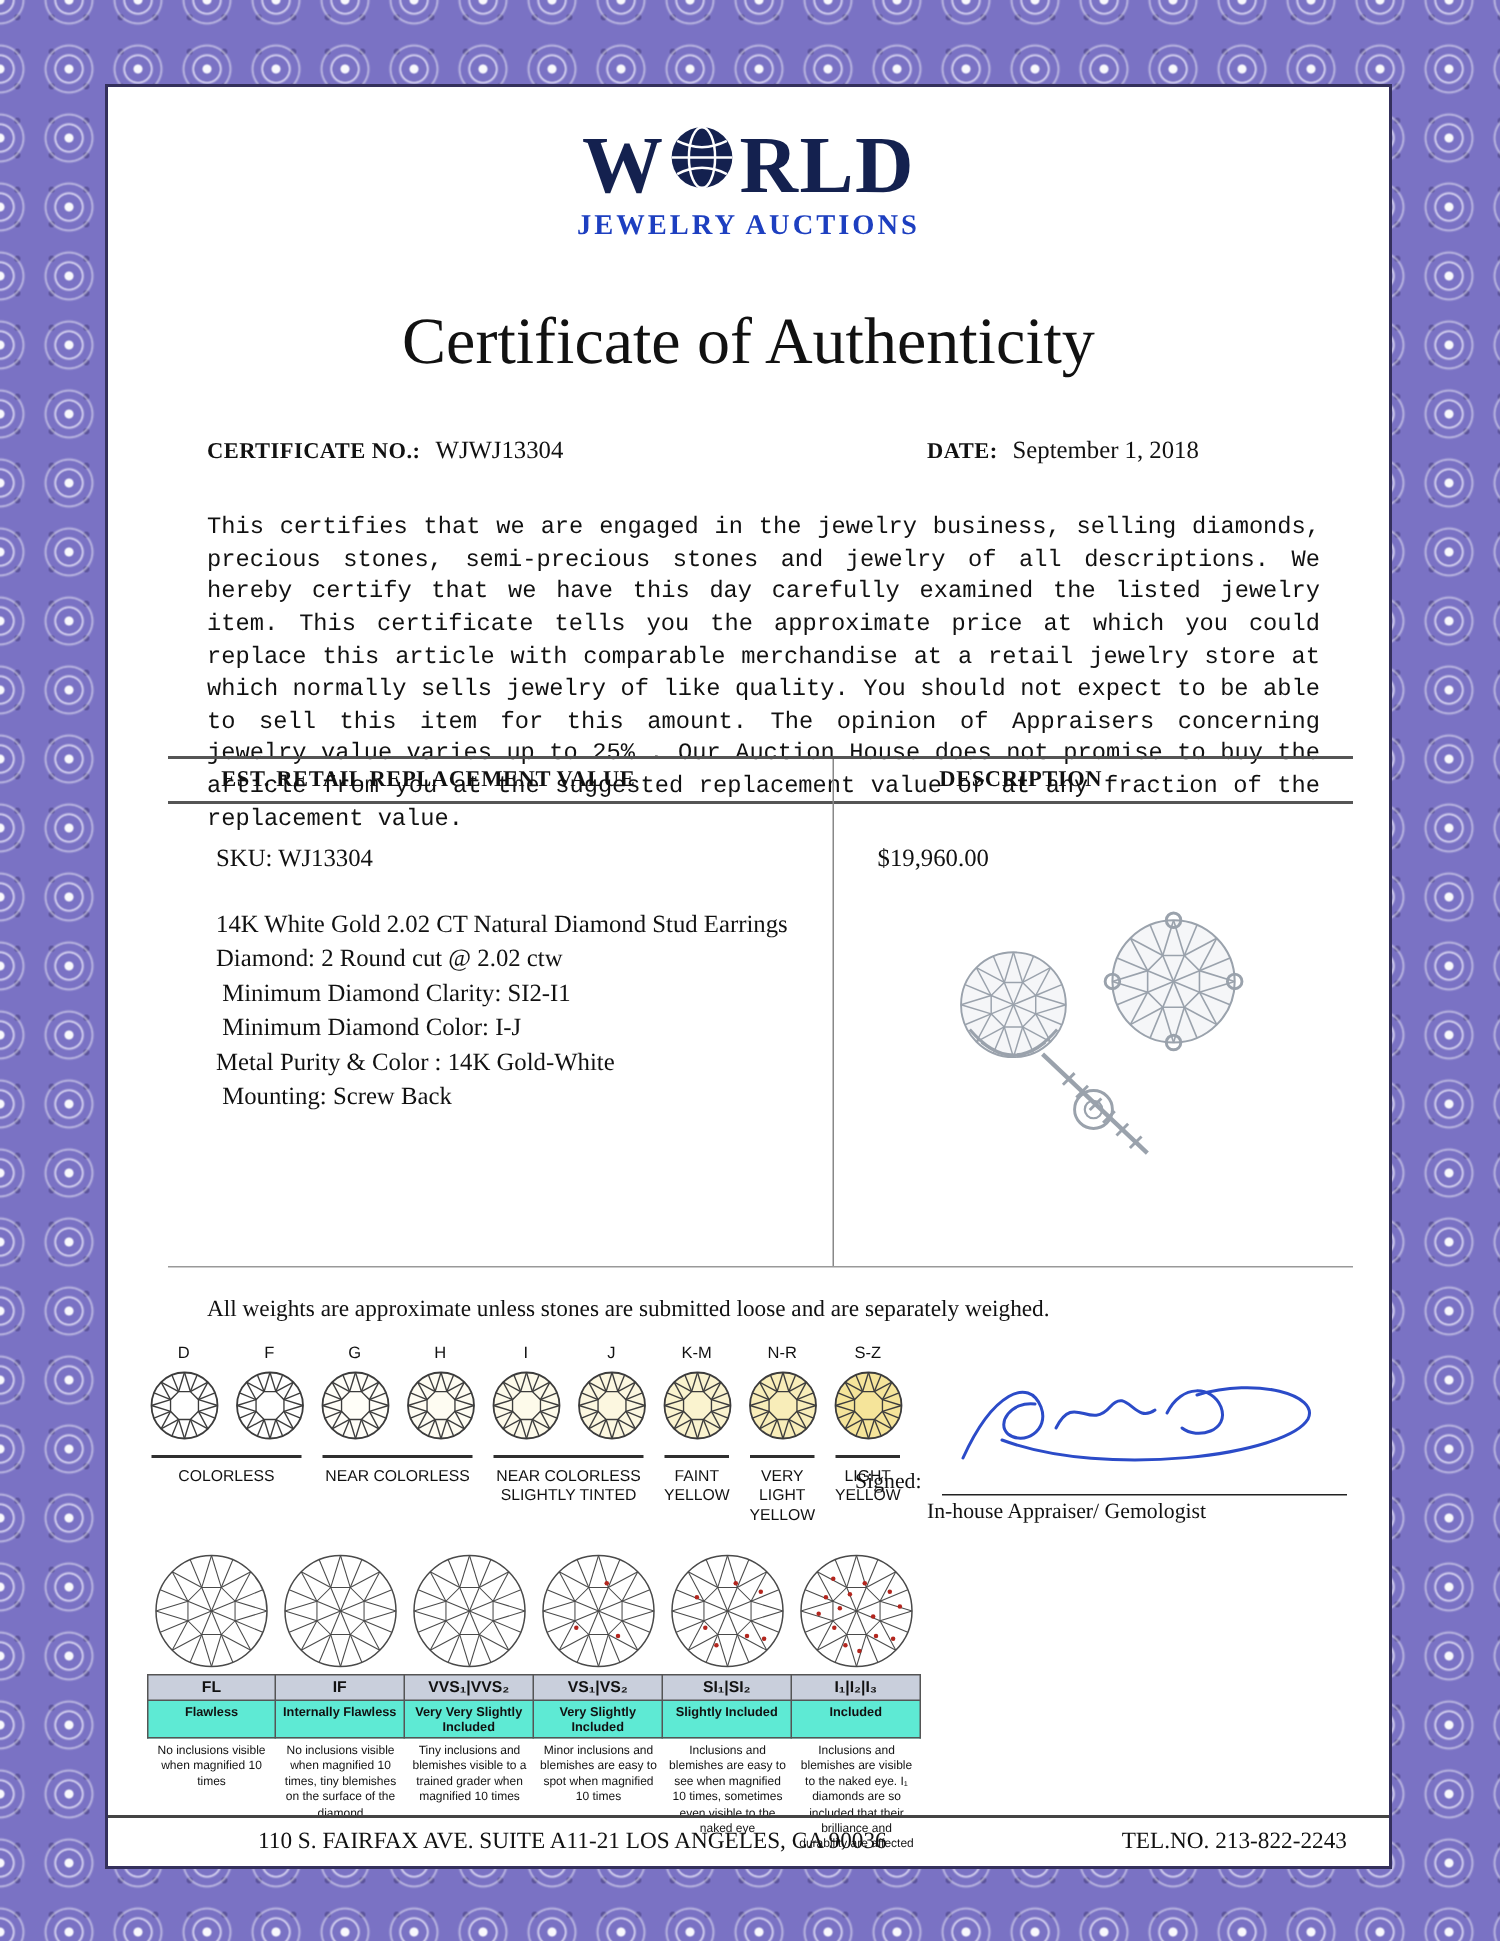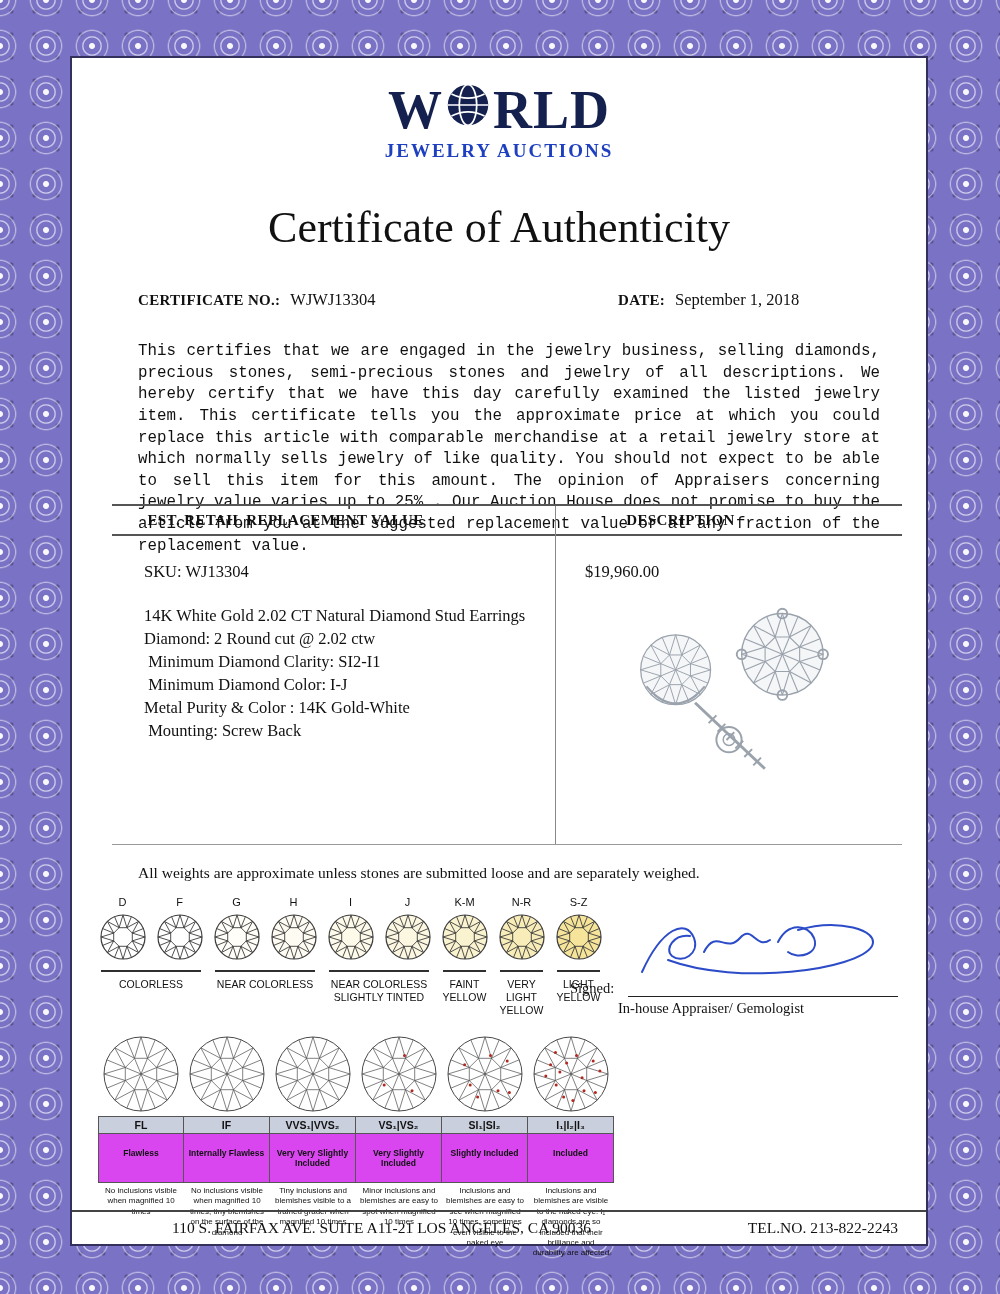--- a/index.html
+++ b/index.html
@@ -58,21 +58,21 @@
 
   .sig-svg{position:absolute;left:556px;top:850px;width:270px;height:82px;}
   .signed-lbl{position:absolute;left:498px;top:922px;font-size:14.5px;}
   .sig-line{position:absolute;left:556px;top:938px;width:270px;border-top:1.5px solid #222;}
   .sig-name{position:absolute;left:546px;top:942px;width:290px;text-align:left;font-size:14.5px;}
 
   .clarity-chart{position:absolute;top:974px;left:26px;width:518px;font-family:"Liberation Sans",sans-serif;}
   .cl-cell{width:86px;height:84px;display:flex;align-items:center;justify-content:center;}
   .cl-grade{width:86px;background:#c9cfdc;border:1px solid #555;font-weight:bold;font-size:10.5px;text-align:center;padding:2px 0;}
   .cl-grade + .cl-grade{border-left:none;}
-  .cl-name{width:86px;background:#d946ef;border:1px solid #555;border-top:none;font-weight:bold;font-size:8.5px;padding:14px 1px;text-align:center;}
+  .cl-name{width:86px;background:#5eead4;border:1px solid #555;border-top:none;font-weight:bold;font-size:8.5px;padding:2px 1px;text-align:center;}
   .cl-name + .cl-name{border-left:none;}
   .cl-desc{width:86px;font-size:8px;line-height:1.3;padding:3px 4px;text-align:center;}
 
   .footer{position:absolute;left:0;right:0;bottom:0;height:34px;border-top:2px solid #444;display:flex;align-items:center;font-size:15.5px;}
   .footer .addr{margin-left:100px;}
   .footer .tel{margin-left:auto;margin-right:28px;}
 </style>
 </head>
 <body>
 

